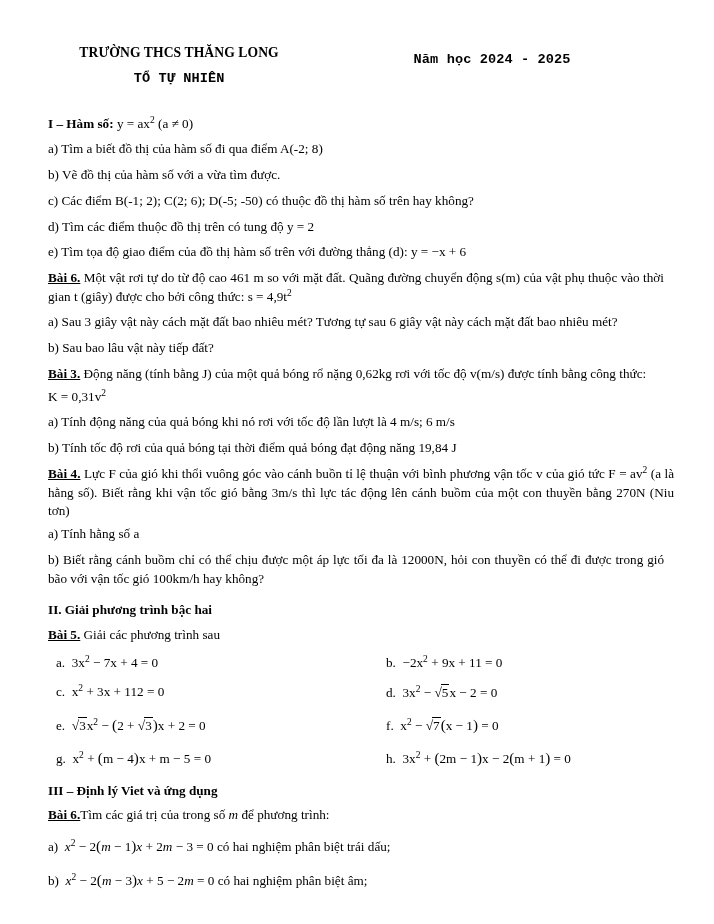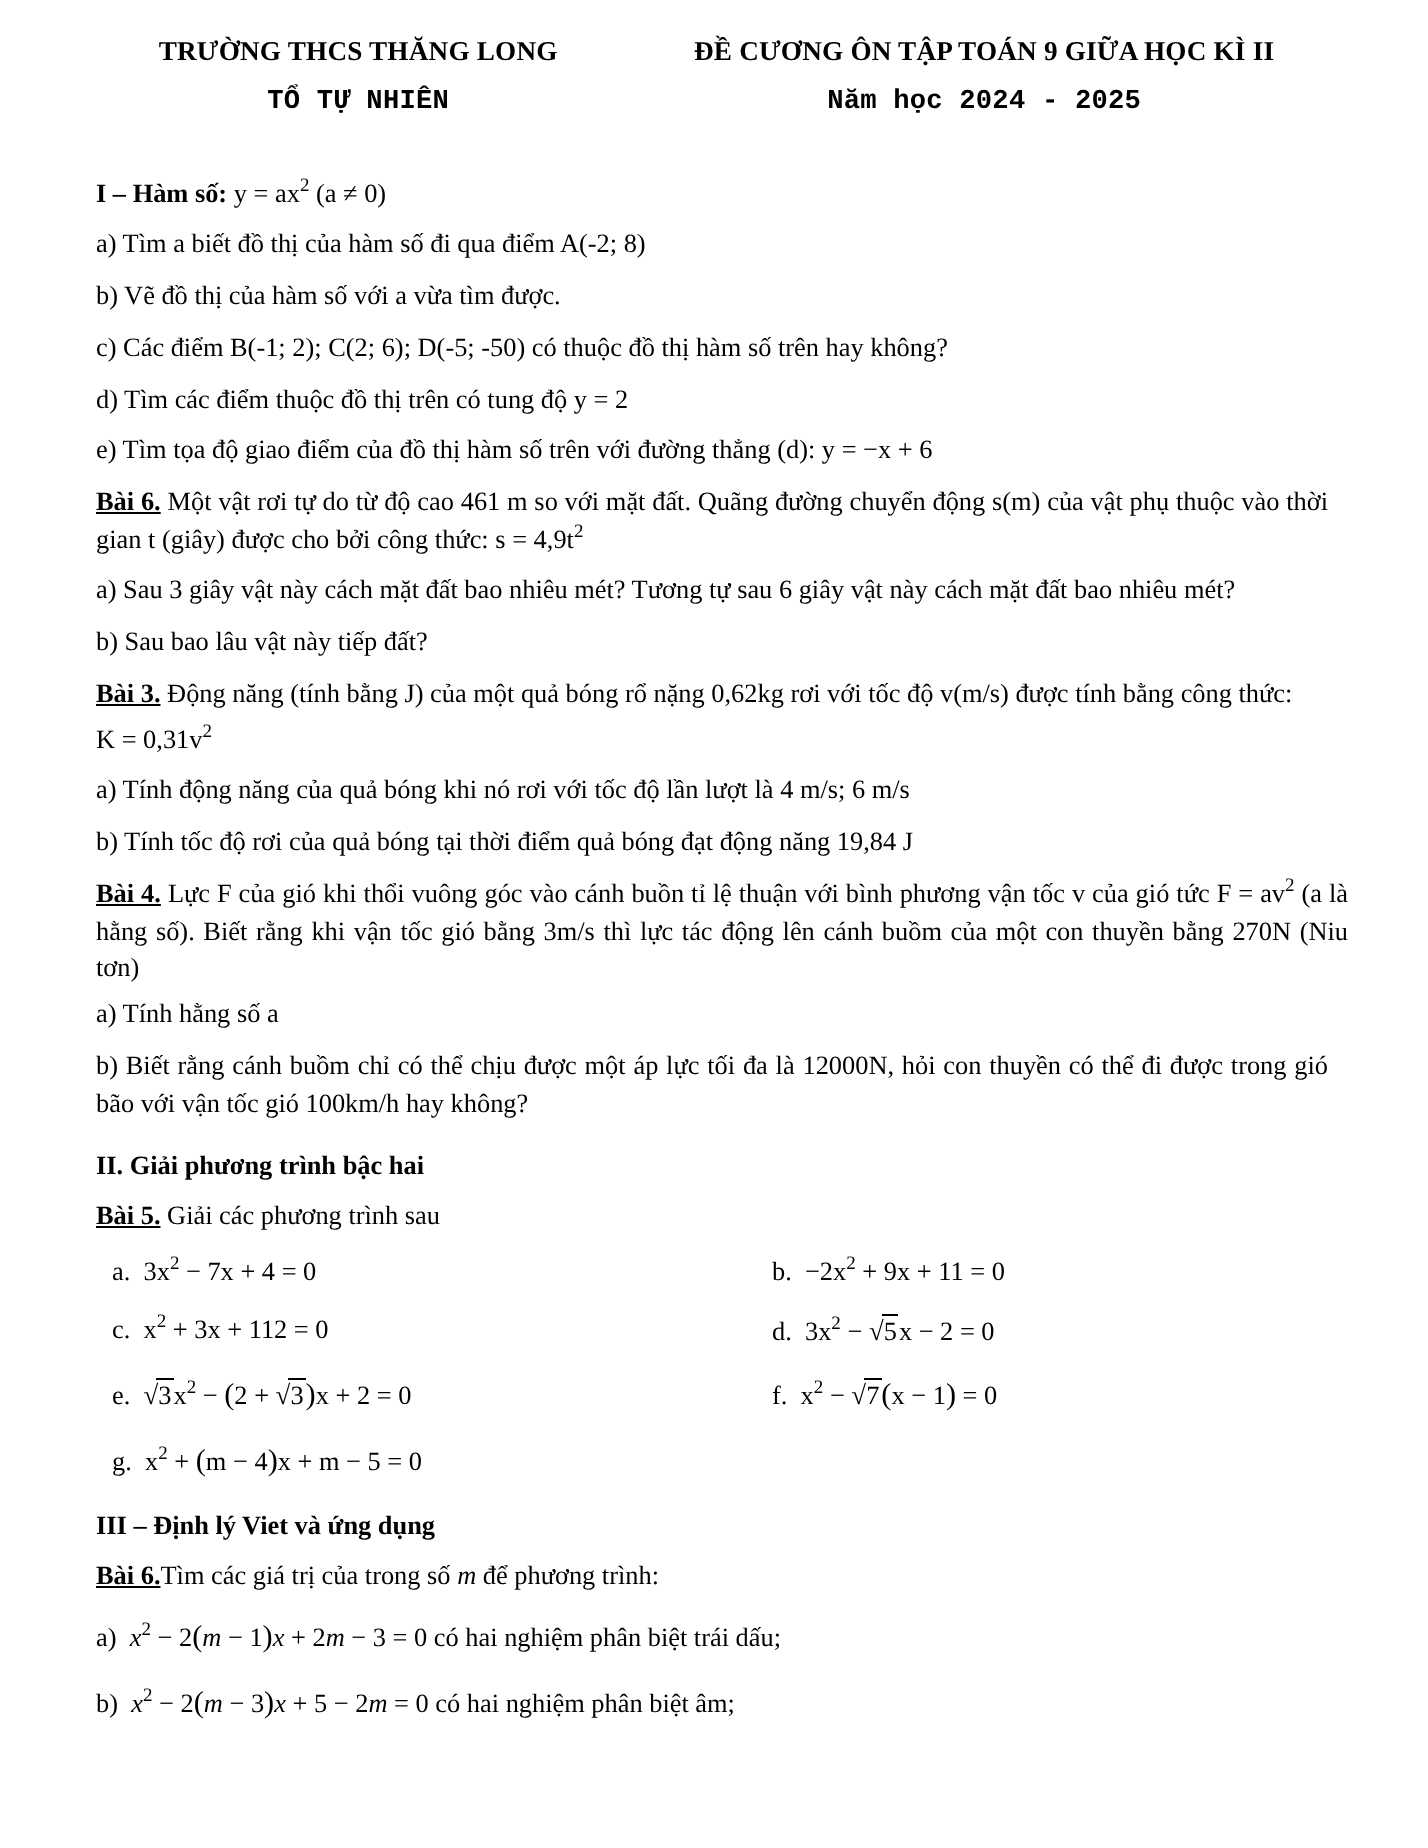--- a/index.html
+++ b/index.html
@@ -13,21 +13,21 @@
     font-family: "Liberation Serif", serif;
     color: #000000;
     font-size: 13.2px;
     line-height: 1.42;
   }
   .page {
     width: 714px;
     height: 668px;
     position: relative;
     box-sizing: border-box;
-    padding: 16px 40px 10px 48px;
+    padding: 43px 40px 10px 48px;
   }
   .header {
     display: flex;
     justify-content: space-between;
     align-items: flex-start;
     margin-bottom: 26px;
   }
   .hdr-left {
     width: 268px;
     text-align: center;
@@ -102,21 +102,20 @@
 <body>
 
 <div class="page">
 
   <div class="header">
     <div class="hdr-left">
       <div class="hdr-line">TRƯỜNG THCS THĂNG LONG</div>
       <div class="hdr-line sub">TỔ TỰ NHIÊN</div>
     </div>
     <div class="hdr-right">
-      <div class="hdr-line">ĐỀ CƯƠNG ÔN TẬP TOÁN 9 GIỮA HỌC KÌ II</div>
       <div class="hdr-line sub">Năm học 2024 - 2025</div>
     </div>
   </div>
 
   <p class="line">
     <span class="bold">I – Hàm số:</span>
     <span>
       <span>y = ax</span><sup>2</sup>
       <span>(a ≠ 0)</span>
     </span>
@@ -180,20 +179,23 @@
     </div>
     <div>
       e.&nbsp; <span class="sqrt"><span class="rad">√</span><span class="radicand">3</span></span>x<sup>2</sup> − <span class="big-paren">(</span>2 + <span class="sqrt"><span class="rad">√</span><span class="radicand">3</span></span><span class="big-paren">)</span>x + 2 = 0
     </div>
     <div>
       f.&nbsp; x<sup>2</sup> − <span class="sqrt"><span class="rad">√</span><span class="radicand">7</span></span><span class="big-paren">(</span>x − 1<span class="big-paren">)</span> = 0
     </div>
     <div>
       g.&nbsp; x<sup>2</sup> + <span class="big-paren">(</span>m − 4<span class="big-paren">)</span>x + m − 5 = 0
     </div>
+    <div>
+      h.&nbsp; 3x<sup>2</sup> + <span class="big-paren">(</span>2m − 1<span class="big-paren">)</span>x − 2<span class="big-paren">(</span>m + 1<span class="big-paren">)</span> = 0
+    </div>
   </div>
 
   <p class="sec-title">III – Định lý Viet và ứng dụng</p>
 
   <p class="tight">
     <span class="u">Bài 6.</span><span>Tìm các giá trị của trong số</span>
     <span class="mi">m</span>
     <span>để phương trình:</span>
   </p>
 

